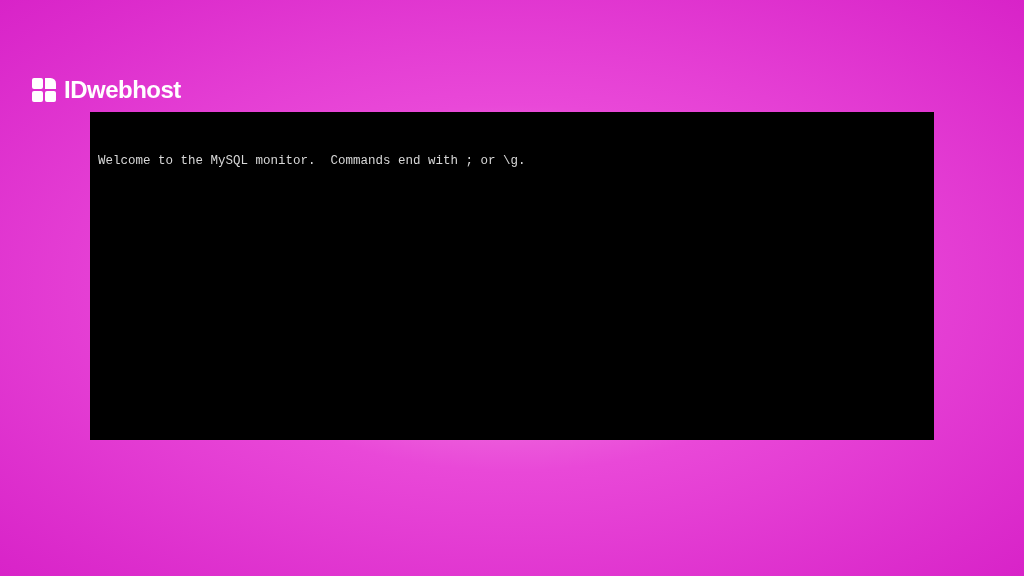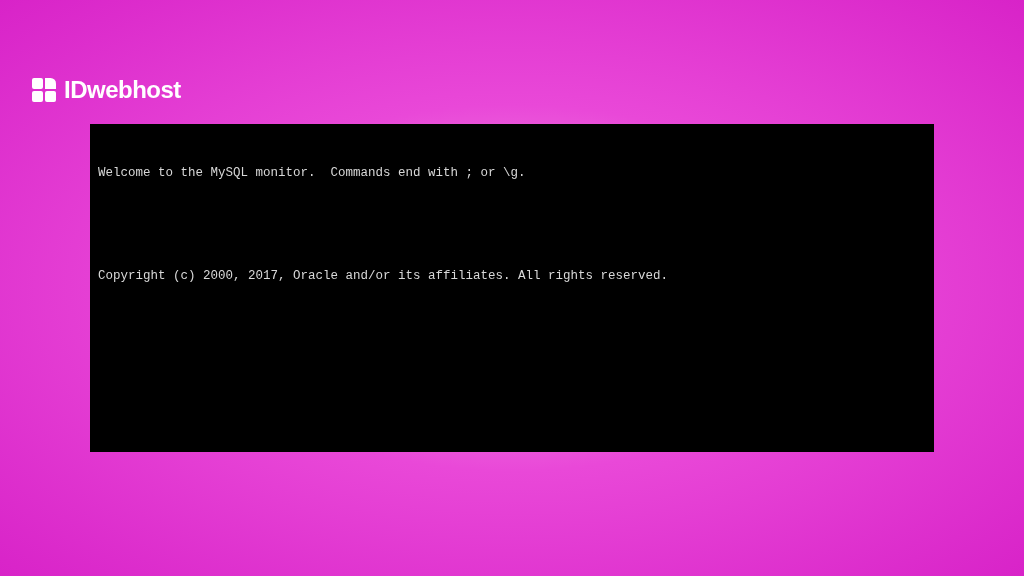--- a/index.html
+++ b/index.html
@@ -55,21 +55,21 @@
 
     .logo-text {
       font-family: -apple-system, BlinkMacSystemFont, "Segoe UI", Arial, sans-serif;
       font-size: 24px;
       font-weight: bold;
       letter-spacing: -0.5px;
     }
 
     .terminal {
       position: absolute;
-      top: 124px;
+      top: 112px;
       left: 90px;
       width: 844px;
       height: 328px;
       background: #000000;
       color: #d8d8d8;
       font-family: "Courier New", Courier, monospace;
       font-size: 12.5px;
       line-height: 1.38;
       padding: 6px 8px;
       white-space: pre;
@@ -93,21 +93,20 @@
       <div></div>
       <div></div>
       <div></div>
   </div>
   <span class="logo-text">IDwebhost</span>
 </div>
 
 <div class="terminal">
   <div class="terminal-line">Welcome to the MySQL monitor.  Commands end with ; or \g.</div>
   <div class="blank-line"></div>
-  <div class="terminal-line">Copyright (c) 2000, 2017, Oracle and/or its affiliates. All rights reserved.</div>
   <div class="blank-line"></div>
   
   
   
   
   
   
   
   
   

